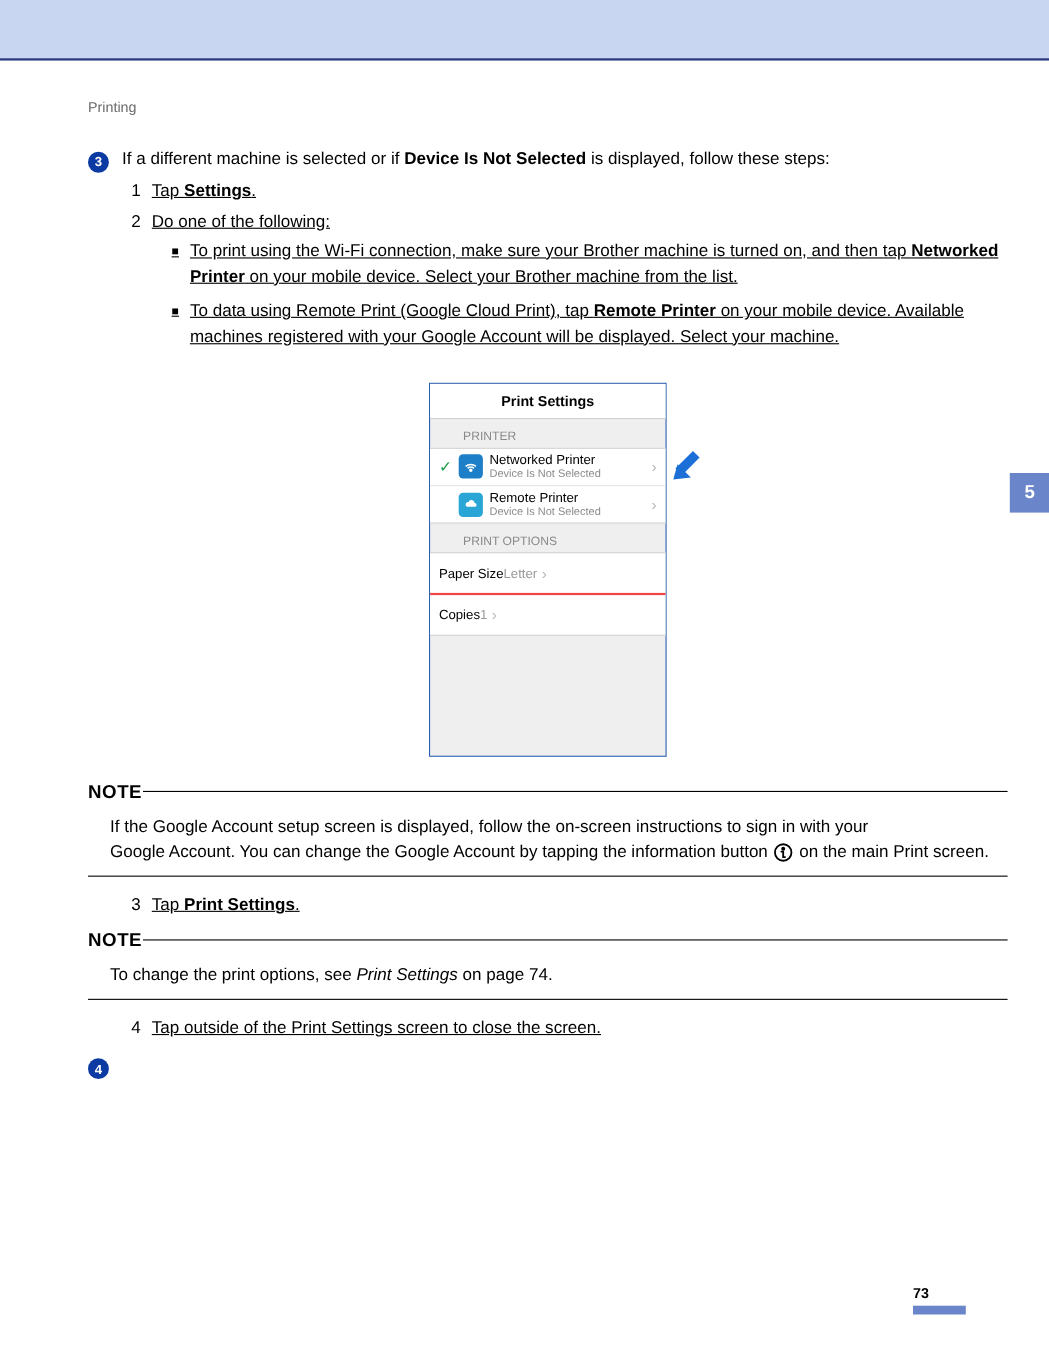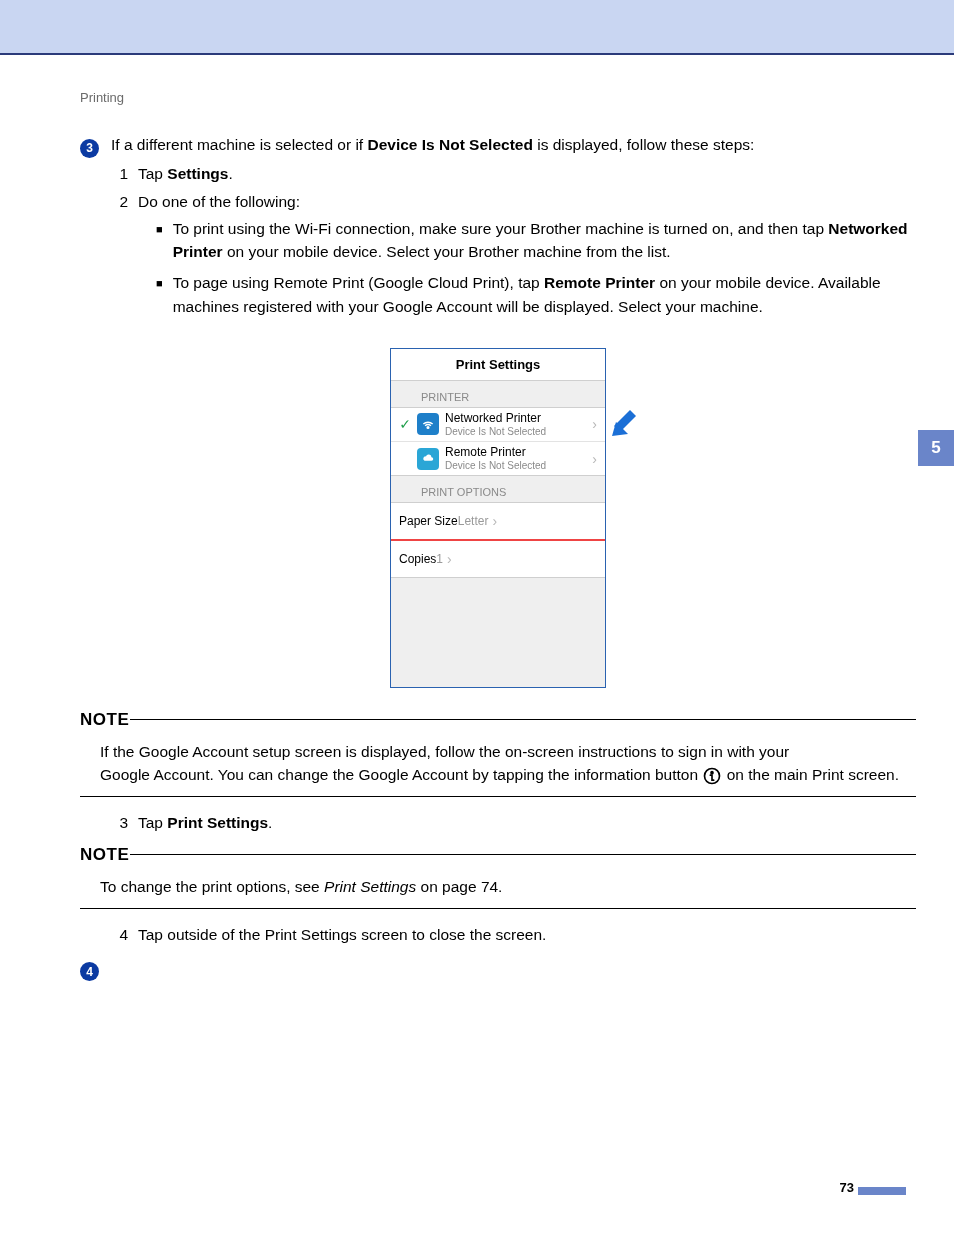--- a/index.html
+++ b/index.html
@@ -7,21 +7,21 @@
   .topbar { width: 954px; height: 55px; background: #c9d6f2; border-bottom: 2px solid #2b3a7a; }
   .page { position: relative; width: 954px; height: 1180px; padding: 35px 38px 0 80px; }
   .breadcrumb { font-size: 13px; color: #6b6b6b; margin-bottom: 28px; }
   .step-bullet { display: inline-flex; align-items: center; justify-content: center; width: 19px; height: 19px; border-radius: 50%; background: #0b3aa2; color: #fff; font-size: 12px; font-weight: bold; vertical-align: middle; }
   .body-text { font-size: 15.5px; color: #000; line-height: 1.5; }
   .step-row { display: flex; align-items: baseline; gap: 12px; margin-bottom: 6px; }
   .step-row .step-bullet { flex: 0 0 auto; position: relative; top: 2px; }
   .sub-list { margin-left: 34px; }
   .sub-item { display: flex; gap: 10px; margin-top: 4px; margin-bottom: 4px; }
   .sub-num { width: 14px; flex: 0 0 auto; text-align: right; }
-  .sub-content { flex: 1; }
+  .sub-content { flex: 1; text-decoration: underline; }
   .bullet-list { margin-top: 4px; }
   .bullet-item { display: flex; gap: 10px; margin-bottom: 8px; padding-left: 18px; }
   .bullet-sq { flex: 0 0 auto; font-size: 11px; position: relative; top: 4px; }
   .bullet-text { flex: 1; }
   b { font-weight: bold; }
   .figure-wrap { display: flex; justify-content: center; margin: 22px 0 22px 0; position: relative; }
   .phone { width: 216px; height: 340px; border: 1px solid #2a62b0; background: #efefef; font-size: 12px; color: #333; display: flex; flex-direction: column; }
   .phone-header { background: #fff; text-align: center; font-weight: bold; font-size: 13px; padding: 8px 0; border-bottom: 1px solid #cfcfcf; color: #000; }
   .phone-section-label { font-size: 11px; color: #8a8a8a; padding: 10px 10px 4px 10px; margin-left: 20px; }
   .printer-rows { border-top: 1px solid #cfcfcf; border-bottom: 1px solid #cfcfcf; background: #fff; }
@@ -41,21 +41,21 @@
   .option-val { color: #9a9a9a; display: flex; align-items: center; gap: 4px; }
   .arrow-callout { position: absolute; right: -48px; top: 48px; }
   .note-block { margin-top: 6px; }
   .note-head-row { display: flex; align-items: center; gap: 1px; }
   .note-head { font-size: 17px; font-weight: bold; color: #000; letter-spacing: 0.5px; }
   .note-line { flex: 1; height: 1px; background: #000; }
   .note-body { margin: 10px 0 10px 20px; }
   .note-end { height: 1px; background: #000; margin-top: 10px; }
   .info-icon { display: inline-flex; vertical-align: middle; }
   .side-tab { position: absolute; right: 0; top: 375px; width: 36px; height: 36px; background: #6a85c9; color: #fff; display: flex; align-items: center; justify-content: center; font-size: 17px; font-weight: bold; }
-  .page-num-wrap { position: absolute; right: 48px; bottom: 40px; display: flex; flex-direction: row; align-items: flex-end; gap: 4px; }
+  .page-num-wrap { position: absolute; right: 76px; bottom: 40px; display: flex; flex-direction: column; gap: 4px; }
   .page-num { font-size: 13px; font-weight: bold; }
   .page-bar { width: 48px; height: 8px; background: #6a85c9; }
   .italic { font-style: italic; }
 </style>
 </head>
 <body>
 
 <div class="topbar"></div>
 
 <div class="page">
@@ -78,21 +78,21 @@
       <span class="sub-num">2</span>
       <span class="sub-content">
         <span>Do one of the following:</span>
         <div class="bullet-list">
           <div class="bullet-item">
             <span class="bullet-sq">■</span>
             <span class="bullet-text"><span>To print using the Wi-Fi connection, make sure your Brother machine is turned on, and then tap </span><b>Networked Printer</b><span> on your mobile device. Select your Brother machine from the list.</span></span>
           </div>
           <div class="bullet-item">
             <span class="bullet-sq">■</span>
-            <span class="bullet-text"><span>To page using Remote Print (Google Cloud Print), tap </span><b>Remote Printer</b><span> on your mobile device. Available machines registered with your Google Account will be displayed. Select your machine.</span></span>
+            <span class="bullet-text"><span>To data using Remote Print (Google Cloud Print), tap </span><b>Remote Printer</b><span> on your mobile device. Available machines registered with your Google Account will be displayed. Select your machine.</span></span>
           </div>
         </div>
       </span>
     </div>
   </div>
 
   <div class="figure-wrap">
     <div style="position:relative;">
       <div class="phone">
         <div class="phone-header">Print Settings</div>

